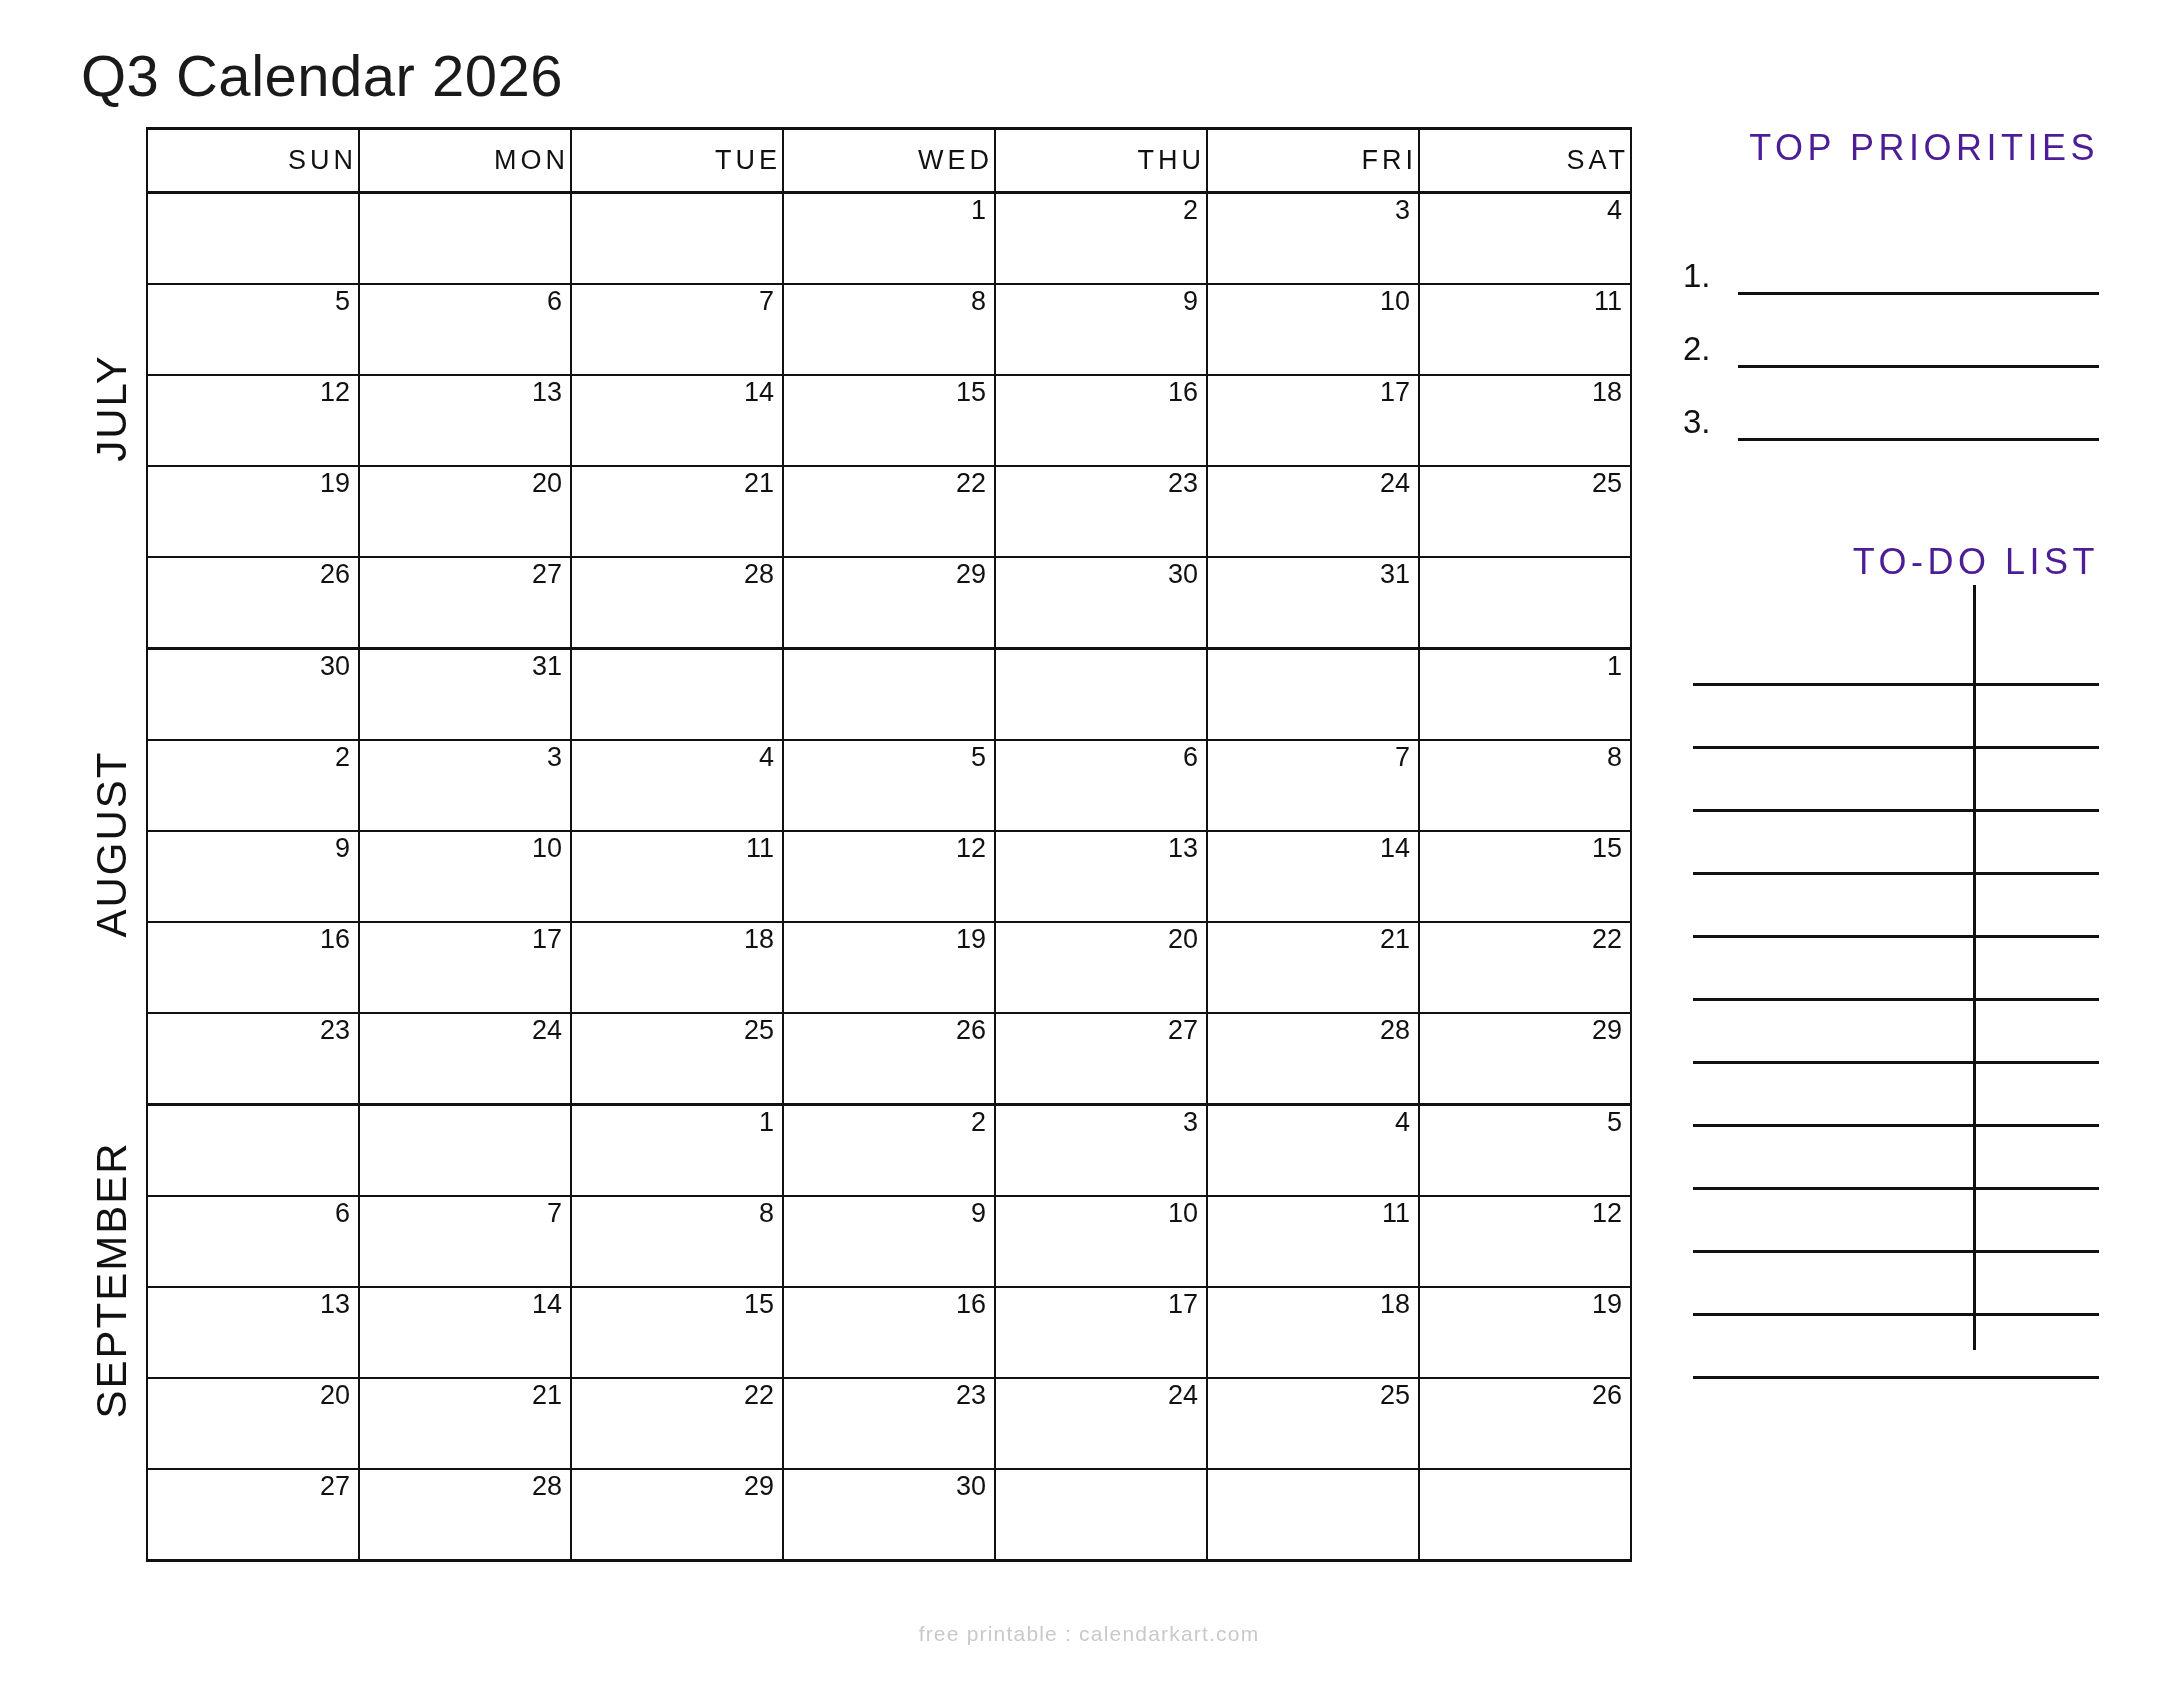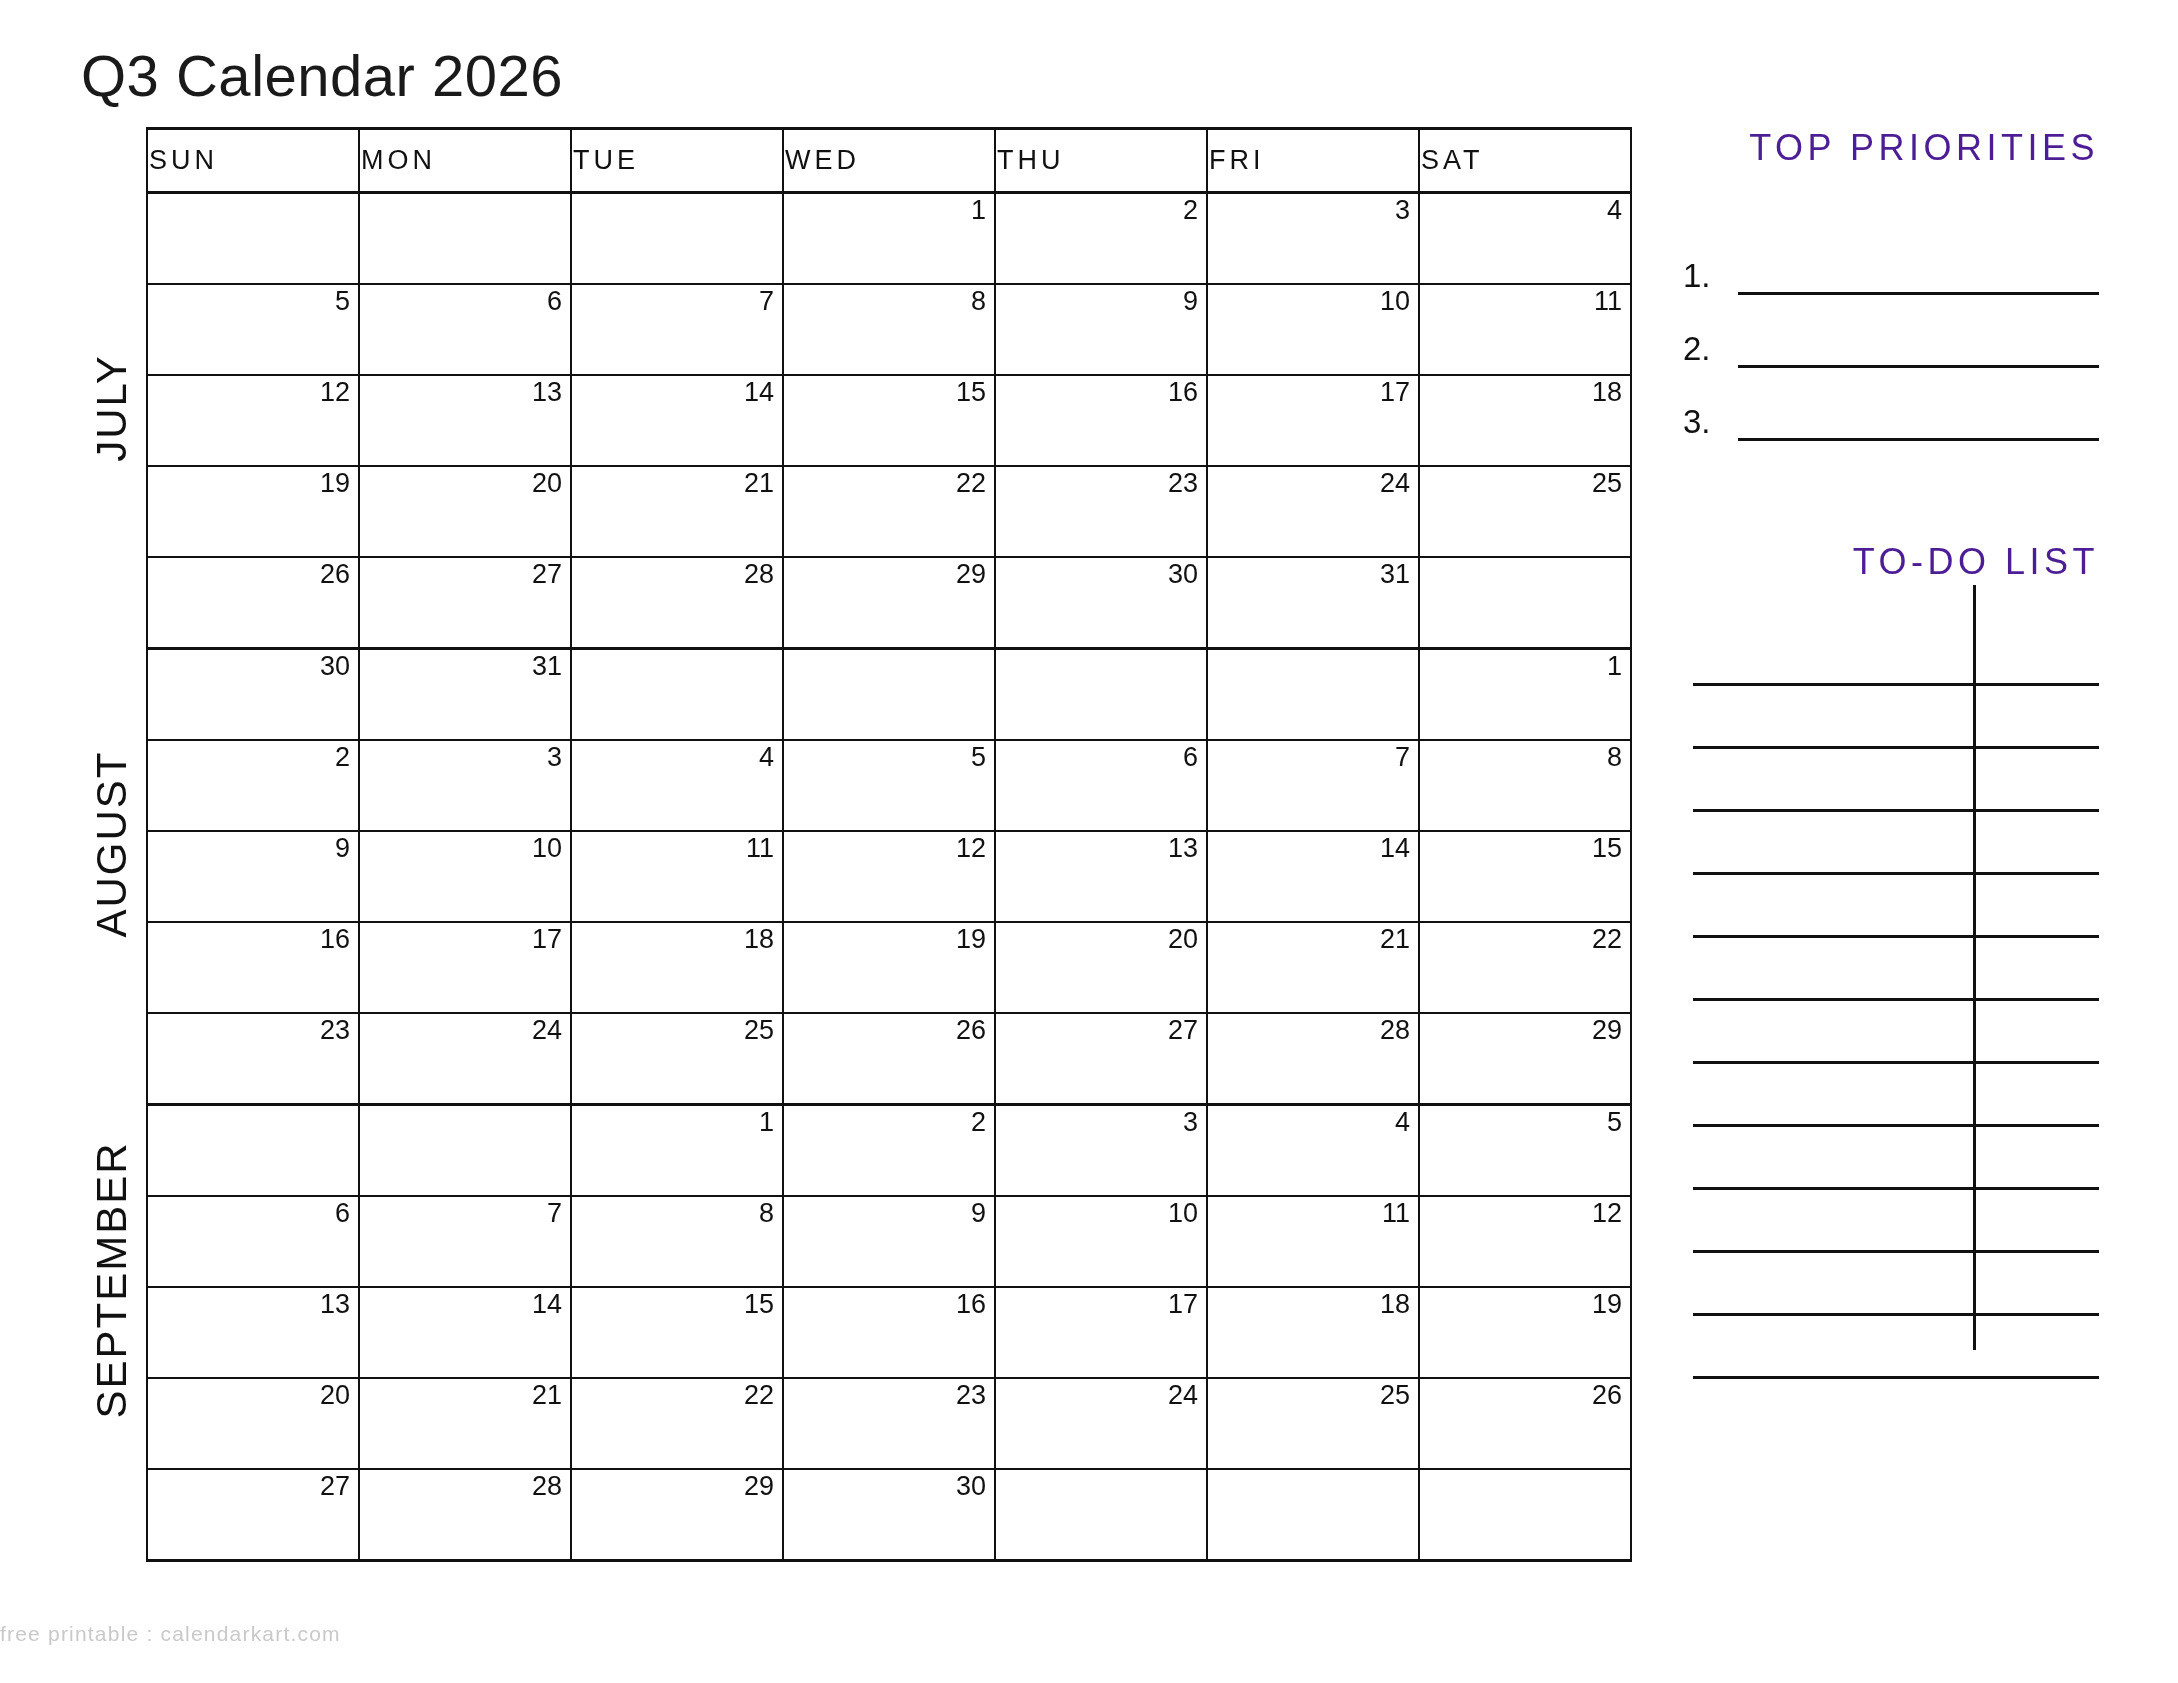--- a/index.html
+++ b/index.html
@@ -48,21 +48,21 @@
     table-layout: fixed;
     width: 1485px;
   }
   table.cal col { width: 212px; }
 
   table.cal th {
     height: 59px;
     font-size: 27px;
     font-weight: 400;
     letter-spacing: 4px;
-    text-align: left;
+    text-align: right;
     vertical-align: middle;
     border-left: 2.5px solid #111;
     border-right: 2.5px solid #111;
     border-top: 3px solid #111;
     border-bottom: 3.5px solid #111;
     color: #111;
   }
 
   table.cal td {
     height: 87px;
@@ -162,21 +162,21 @@
     width: 0;
     border-left: 3.4px solid #111;
   }
 
   
   #footer-note {
     position: absolute;
     left: 0;
     right: 0;
     top: 1622px;
-    text-align: left;
+    text-align: center;
     font-size: 21px;
     letter-spacing: 1.2px;
     color: #c9c9c9;
     font-family: "Liberation Sans", sans-serif;
   }
 </style>
 </head>
 <body>
 
 <div id="page-title">Q3 Calendar 2026</div>

